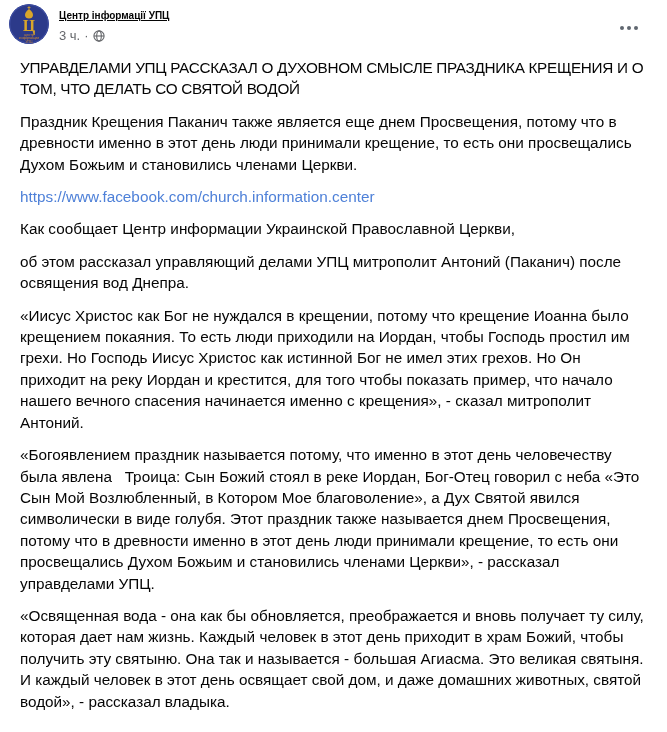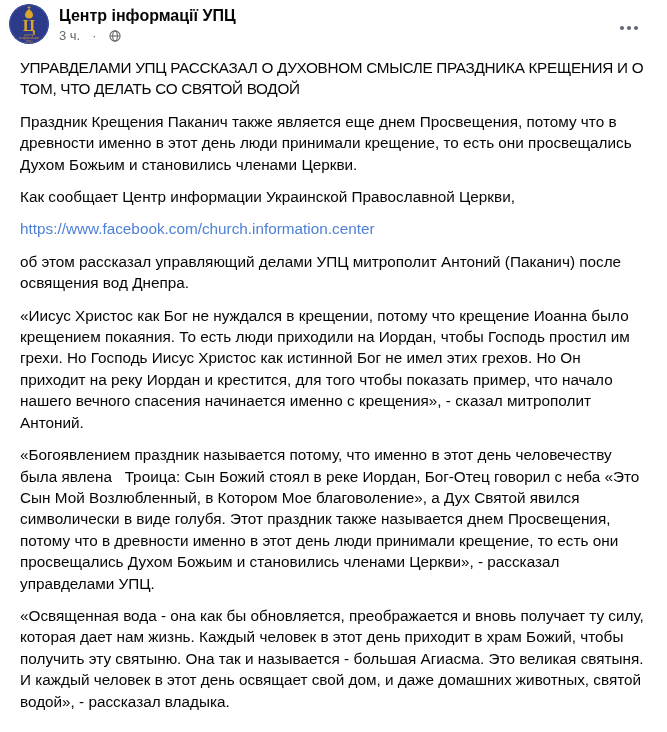--- a/index.html
+++ b/index.html
@@ -33,30 +33,31 @@
     border-radius: 50%;
     overflow: hidden;
     cursor: pointer;
   }
   .avatar svg { display: block; }
   .header-info {
     margin-left: 10px;
     padding-top: 2px;
   }
   .page-name {
-    font-size: 16px;
+    font-size: 10px;
     font-weight: bold;
     line-height: 20px;
     color: #050505;
     cursor: pointer;
+    text-decoration: underline;
   }
   .meta {
     display: flex;
     align-items: center;
-    gap: 12px;
+    gap: 4px;
     margin-top: 2px;
     font-size: 13px;
     line-height: 16px;
     color: #65676B;
   }
   .meta .timestamp { cursor: pointer; }
   .more-btn {
     position: absolute;
     right: 12px;
     top: 12px;
@@ -130,21 +131,21 @@
         <circle cx="10" cy="3" r="2" fill="#606770"></circle>
         <circle cx="17" cy="3" r="2" fill="#606770"></circle>
       </svg>
     </div>
 
   </div>
 
   <div class="post-text">
     <p class="para post-title">УПРАВДЕЛАМИ УПЦ РАССКАЗАЛ О ДУХОВНОМ СМЫСЛЕ ПРАЗДНИКА КРЕЩЕНИЯ И О ТОМ, ЧТО ДЕЛАТЬ СО СВЯТОЙ ВОДОЙ</p>
     <p class="para">Праздник Крещения Паканич также является еще днем Просвещения, потому что в древности именно в этот день люди принимали крещение, то есть они просвещались Духом Божьим и становились членами Церкви.</p>
+    <p class="para"><a class="post-link">https://www.facebook.com/church.information.center</a></p>
     <p class="para">Как сообщает Центр информации Украинской Православной Церкви,</p>
-    <p class="para"><a class="post-link">https://www.facebook.com/church.information.center</a></p>
     <p class="para">об этом рассказал управляющий делами УПЦ митрополит Антоний (Паканич) после освящения вод Днепра.</p>
     <p class="para">«Иисус Христос как Бог не нуждался в крещении, потому что крещение Иоанна было крещением покаяния. То есть люди приходили на Иордан, чтобы Господь простил им грехи. Но Господь Иисус Христос как истинной Бог не имел этих грехов. Но Он приходит на реку Иордан и крестится, для того чтобы показать пример, что начало нашего вечного спасения начинается именно с крещения», - сказал митрополит Антоний.</p>
     <p class="para">«Богоявлением праздник называется потому, что именно в этот день человечеству была явлена   Троица: Сын Божий стоял в реке Иордан, Бог-Отец говорил с неба «Это Сын Мой Возлюбленный, в Котором Мое благоволение», а Дух Святой явился символически в виде голубя. Этот праздник также называется днем Просвещения, потому что в древности именно в этот день люди принимали крещение, то есть они просвещались Духом Божьим и становились членами Церкви», - рассказал управделами УПЦ.</p>
     <p class="para">«Освященная вода - она как бы обновляется, преображается и вновь получает ту силу, которая дает нам жизнь. Каждый человек в этот день приходит в храм Божий, чтобы получить эту святыню. Она так и называется - большая Агиасма. Это великая святыня. И каждый человек в этот день освящает свой дом, и даже домашних животных, святой водой», - рассказал владыка.</p>
   </div>
 
 </div>
 
 </body></html>

